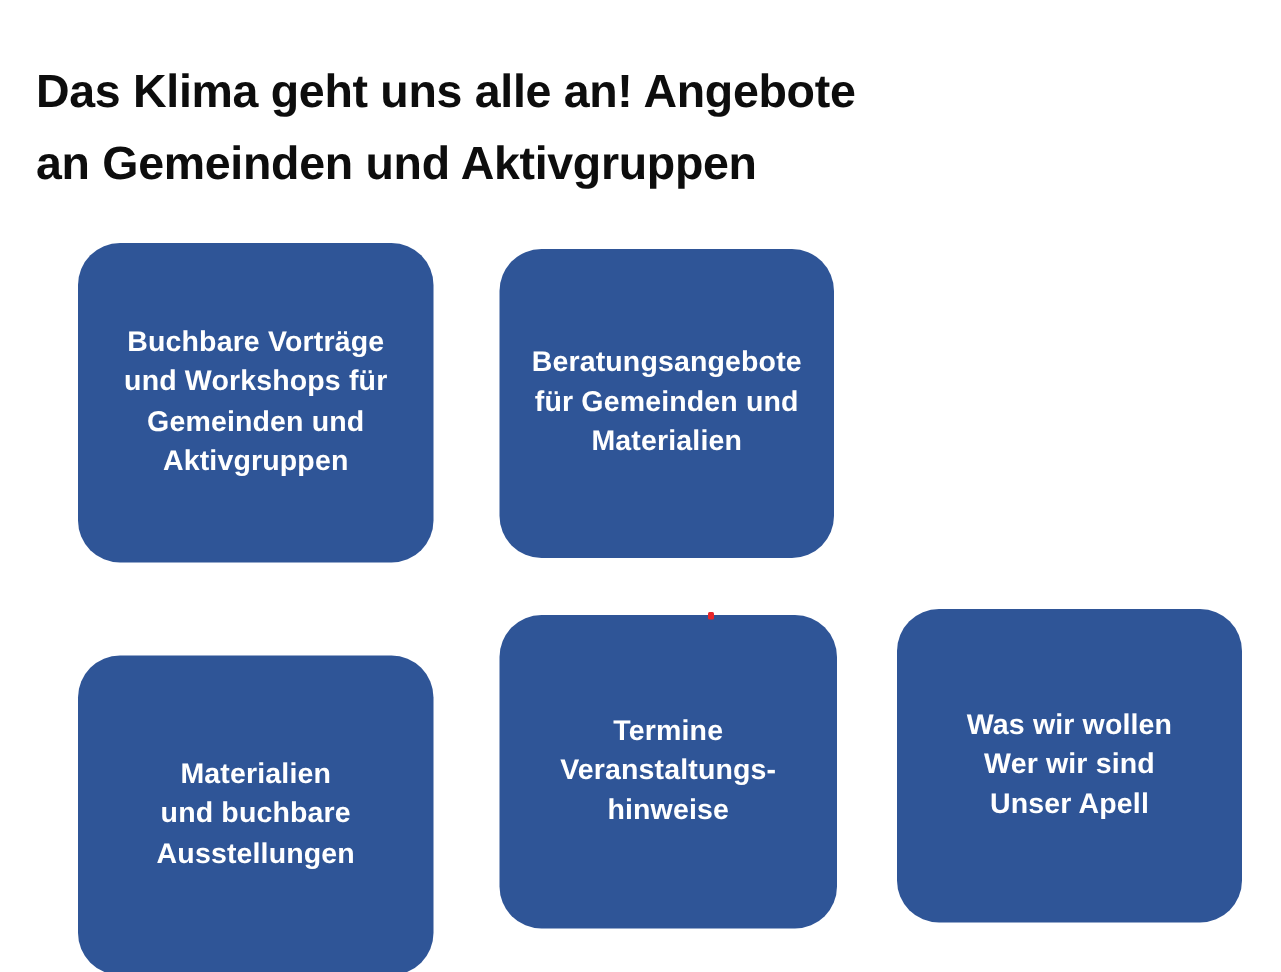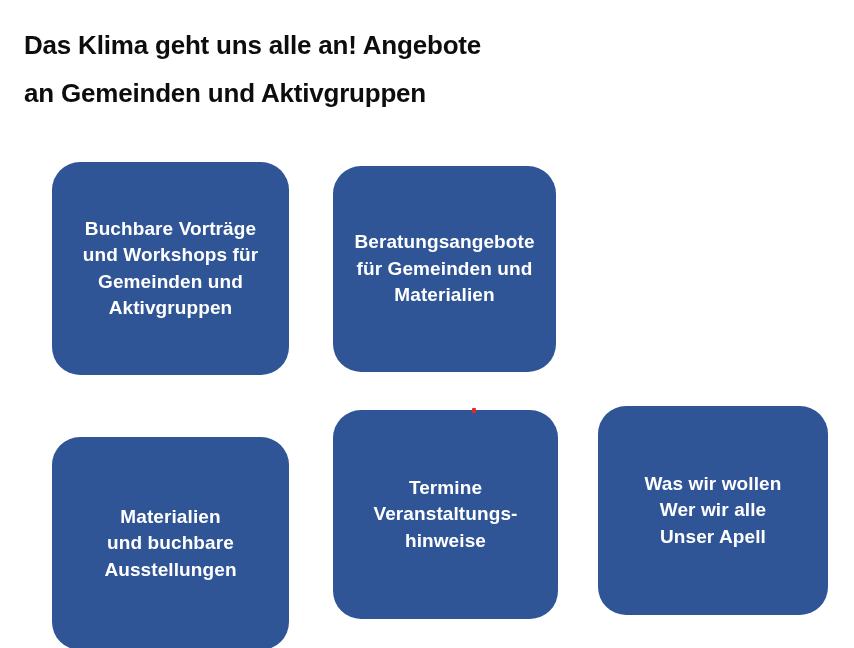--- a/index.html
+++ b/index.html
@@ -21,23 +21,23 @@
     position: relative;
     width: 854px;
     height: 648px;
     background: #ffffff;
   }
 
   
   .heading {
     position: absolute;
     left: 24px;
-    top: 4px;
+    top: 16px;
     width: 806px;
-    font-size: 26px;
+    font-size: 31px;
     font-weight: bold;
     line-height: 48px;
     letter-spacing: -0.2px;
     color: #0d0d0d;
     white-space: pre-line;
   }
 
   
   .card-grid {
     position: absolute;
@@ -120,20 +120,20 @@
     </div>
 
     <div class="card card-5">
       <span class="card-label">Termine
 Veranstaltungs-
 hinweise</span>
     </div>
 
     <div class="card card-6">
       <span class="card-label">Was wir wollen
-Wer wir alle
+Wer wir sind
 Unser Apell</span>
     </div>
 
     <div class="red-marker"></div>
 
   </div>
 </div>
 
 </body></html>

